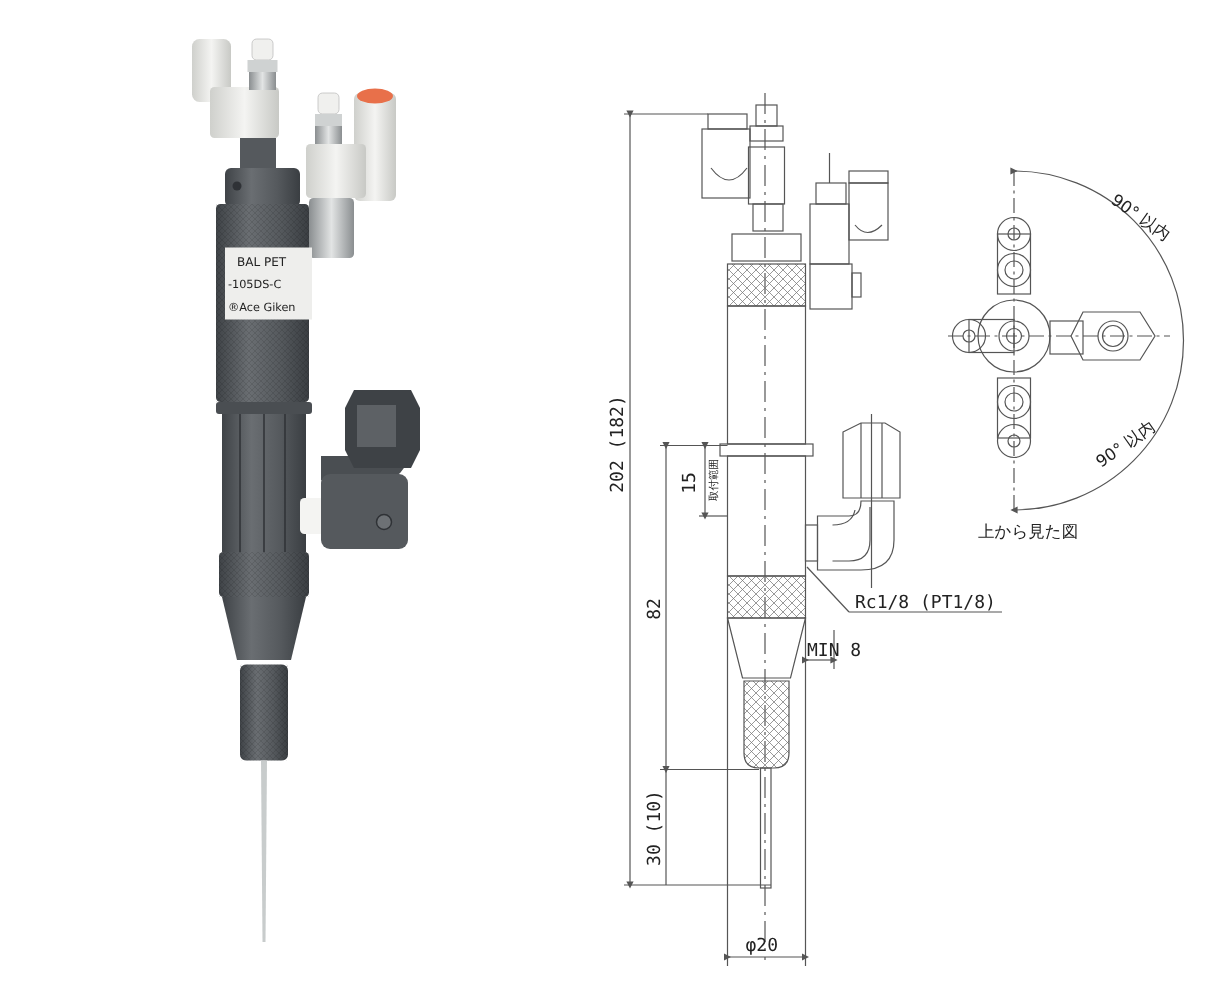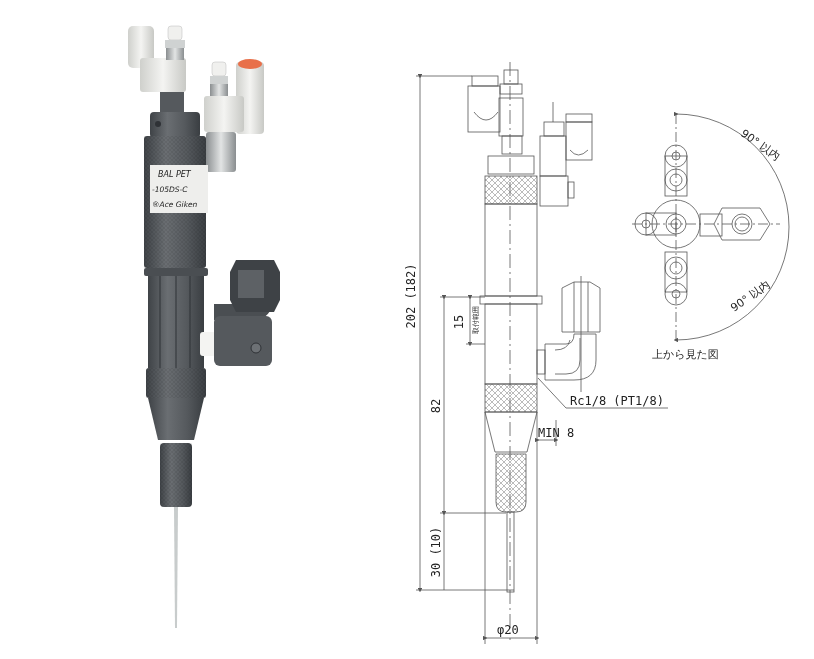--- a/index.html
+++ b/index.html
@@ -1,17 +1,17 @@
 <!DOCTYPE html>
 <html><head>
 <meta charset="utf-8">
 <style>
   html, body { margin: 0; padding: 0; background: #ffffff; }
   body { width: 814px; height: 659px; position: relative; overflow: hidden; font-family: "DejaVu Sans", sans-serif; }
-  .photo { position: absolute; left: 0; top: 0; width: 400px; height: 533px; font-style: italic; }
+  .photo { position: absolute; left: 0; top: 0; width: 400px; height: 533px; }
   .drawing { position: absolute; left: 390px; top: 0; width: 424px; height: 659px; }
   svg text { font-family: "DejaVu Sans", sans-serif; fill: #222; }
   .dim { font-family: "DejaVu Sans Mono", monospace; }
 </style>
 </head>
 <body>
 
 <div class="photo">
   <svg width="400" height="659" viewBox="0 0 400 659">
     <defs>

